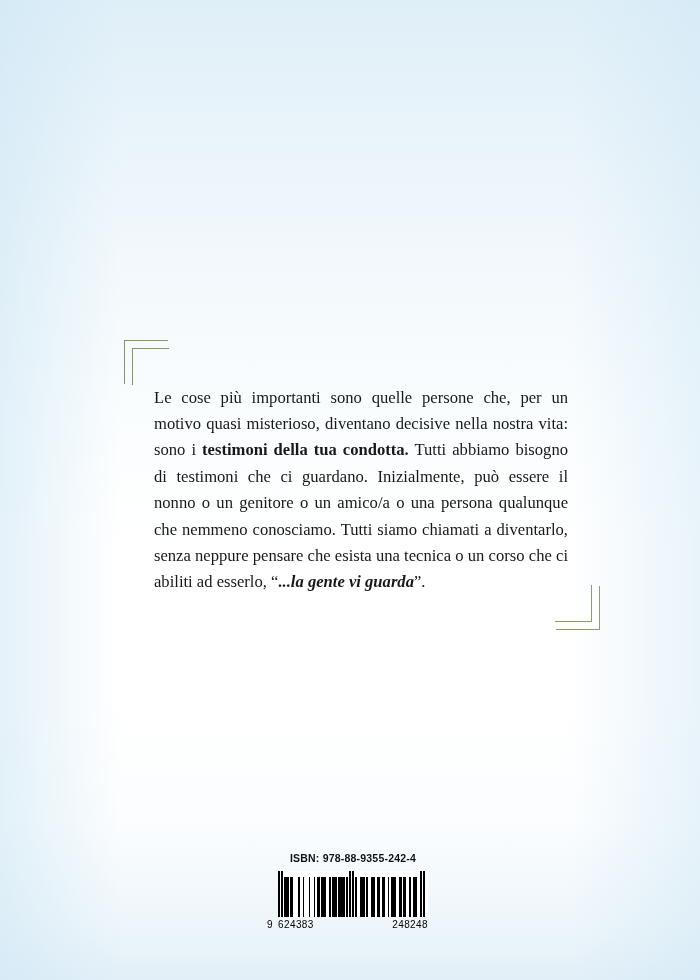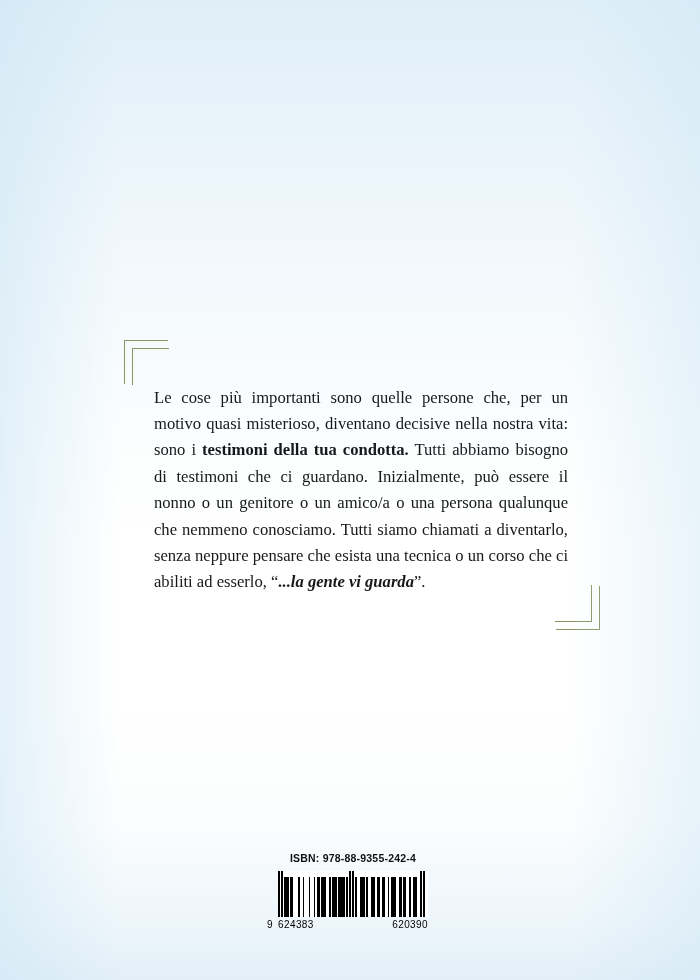--- a/index.html
+++ b/index.html
@@ -245,18 +245,18 @@
           <span style="width:1.55px;height:40px;"></span>
           <span style="width:1.55px;height:40px;background:transparent;"></span>
           <span style="width:4.65px;height:40px;"></span>
           <span style="width:3.10px;height:40px;background:transparent;"></span>
           <span style="width:1.55px;height:46px;"></span>
           <span style="width:1.55px;height:46px;background:transparent;"></span>
           <span style="width:1.55px;height:46px;"></span>
         </div>
       <div class="barcode-digits">
         <span>624383</span>
-        <span>620390</span>
+        <span>248248</span>
       </div>
     </div>
   </div>
 
 </div>
 
 </body></html>

